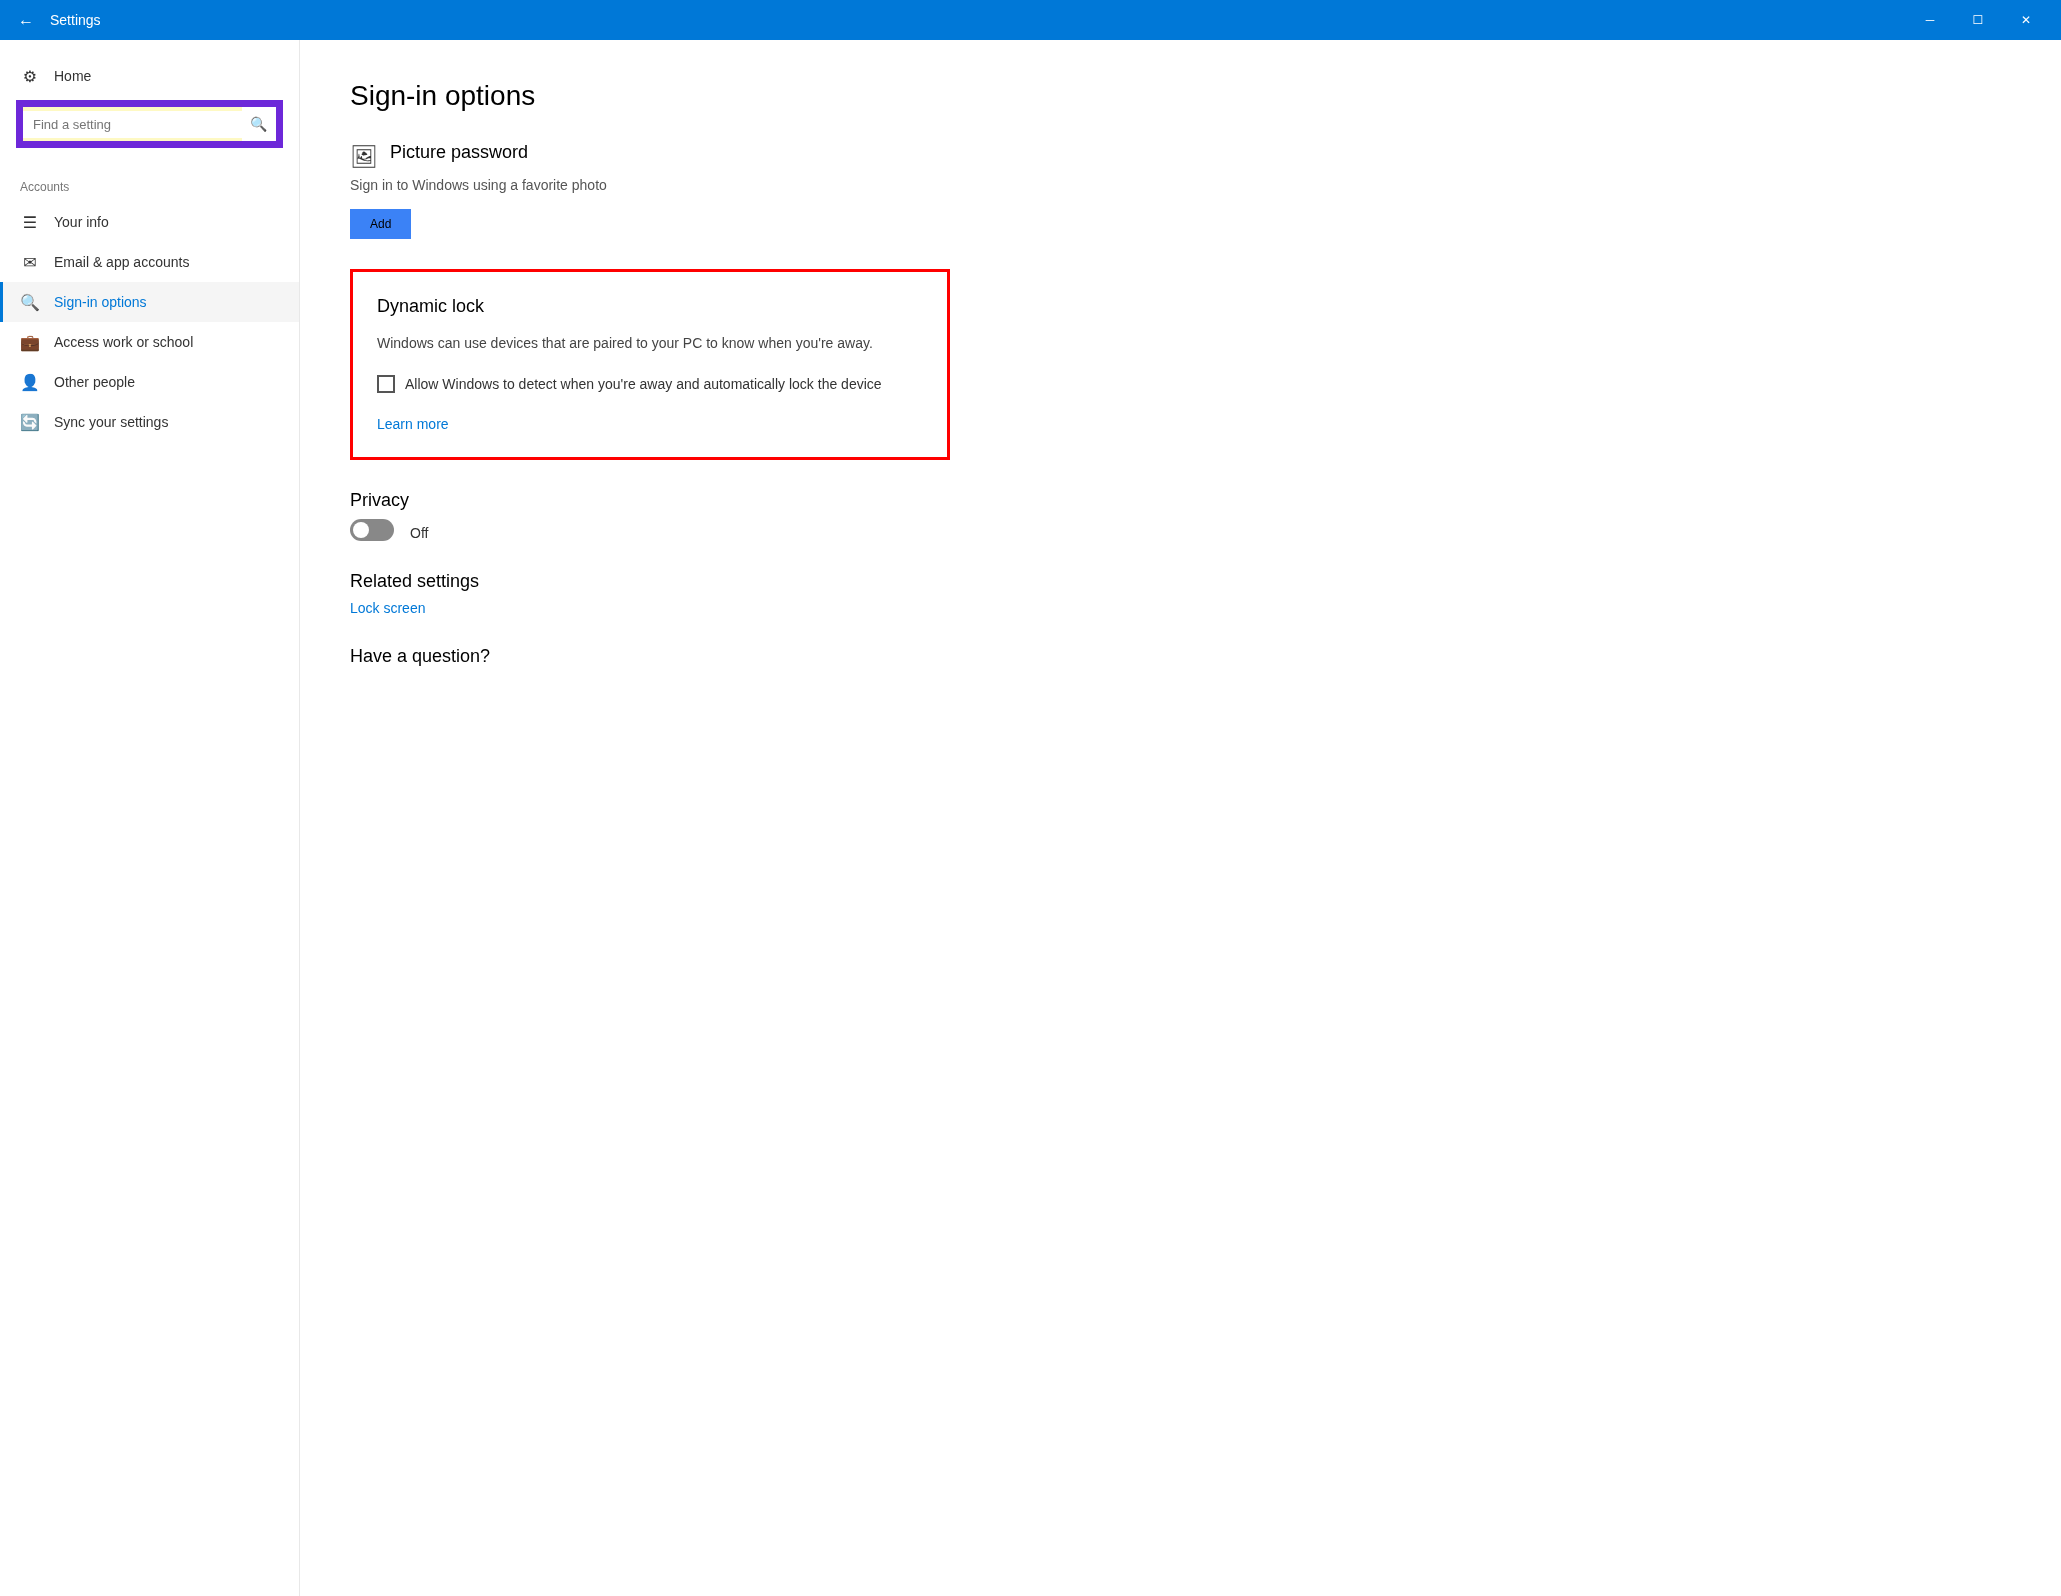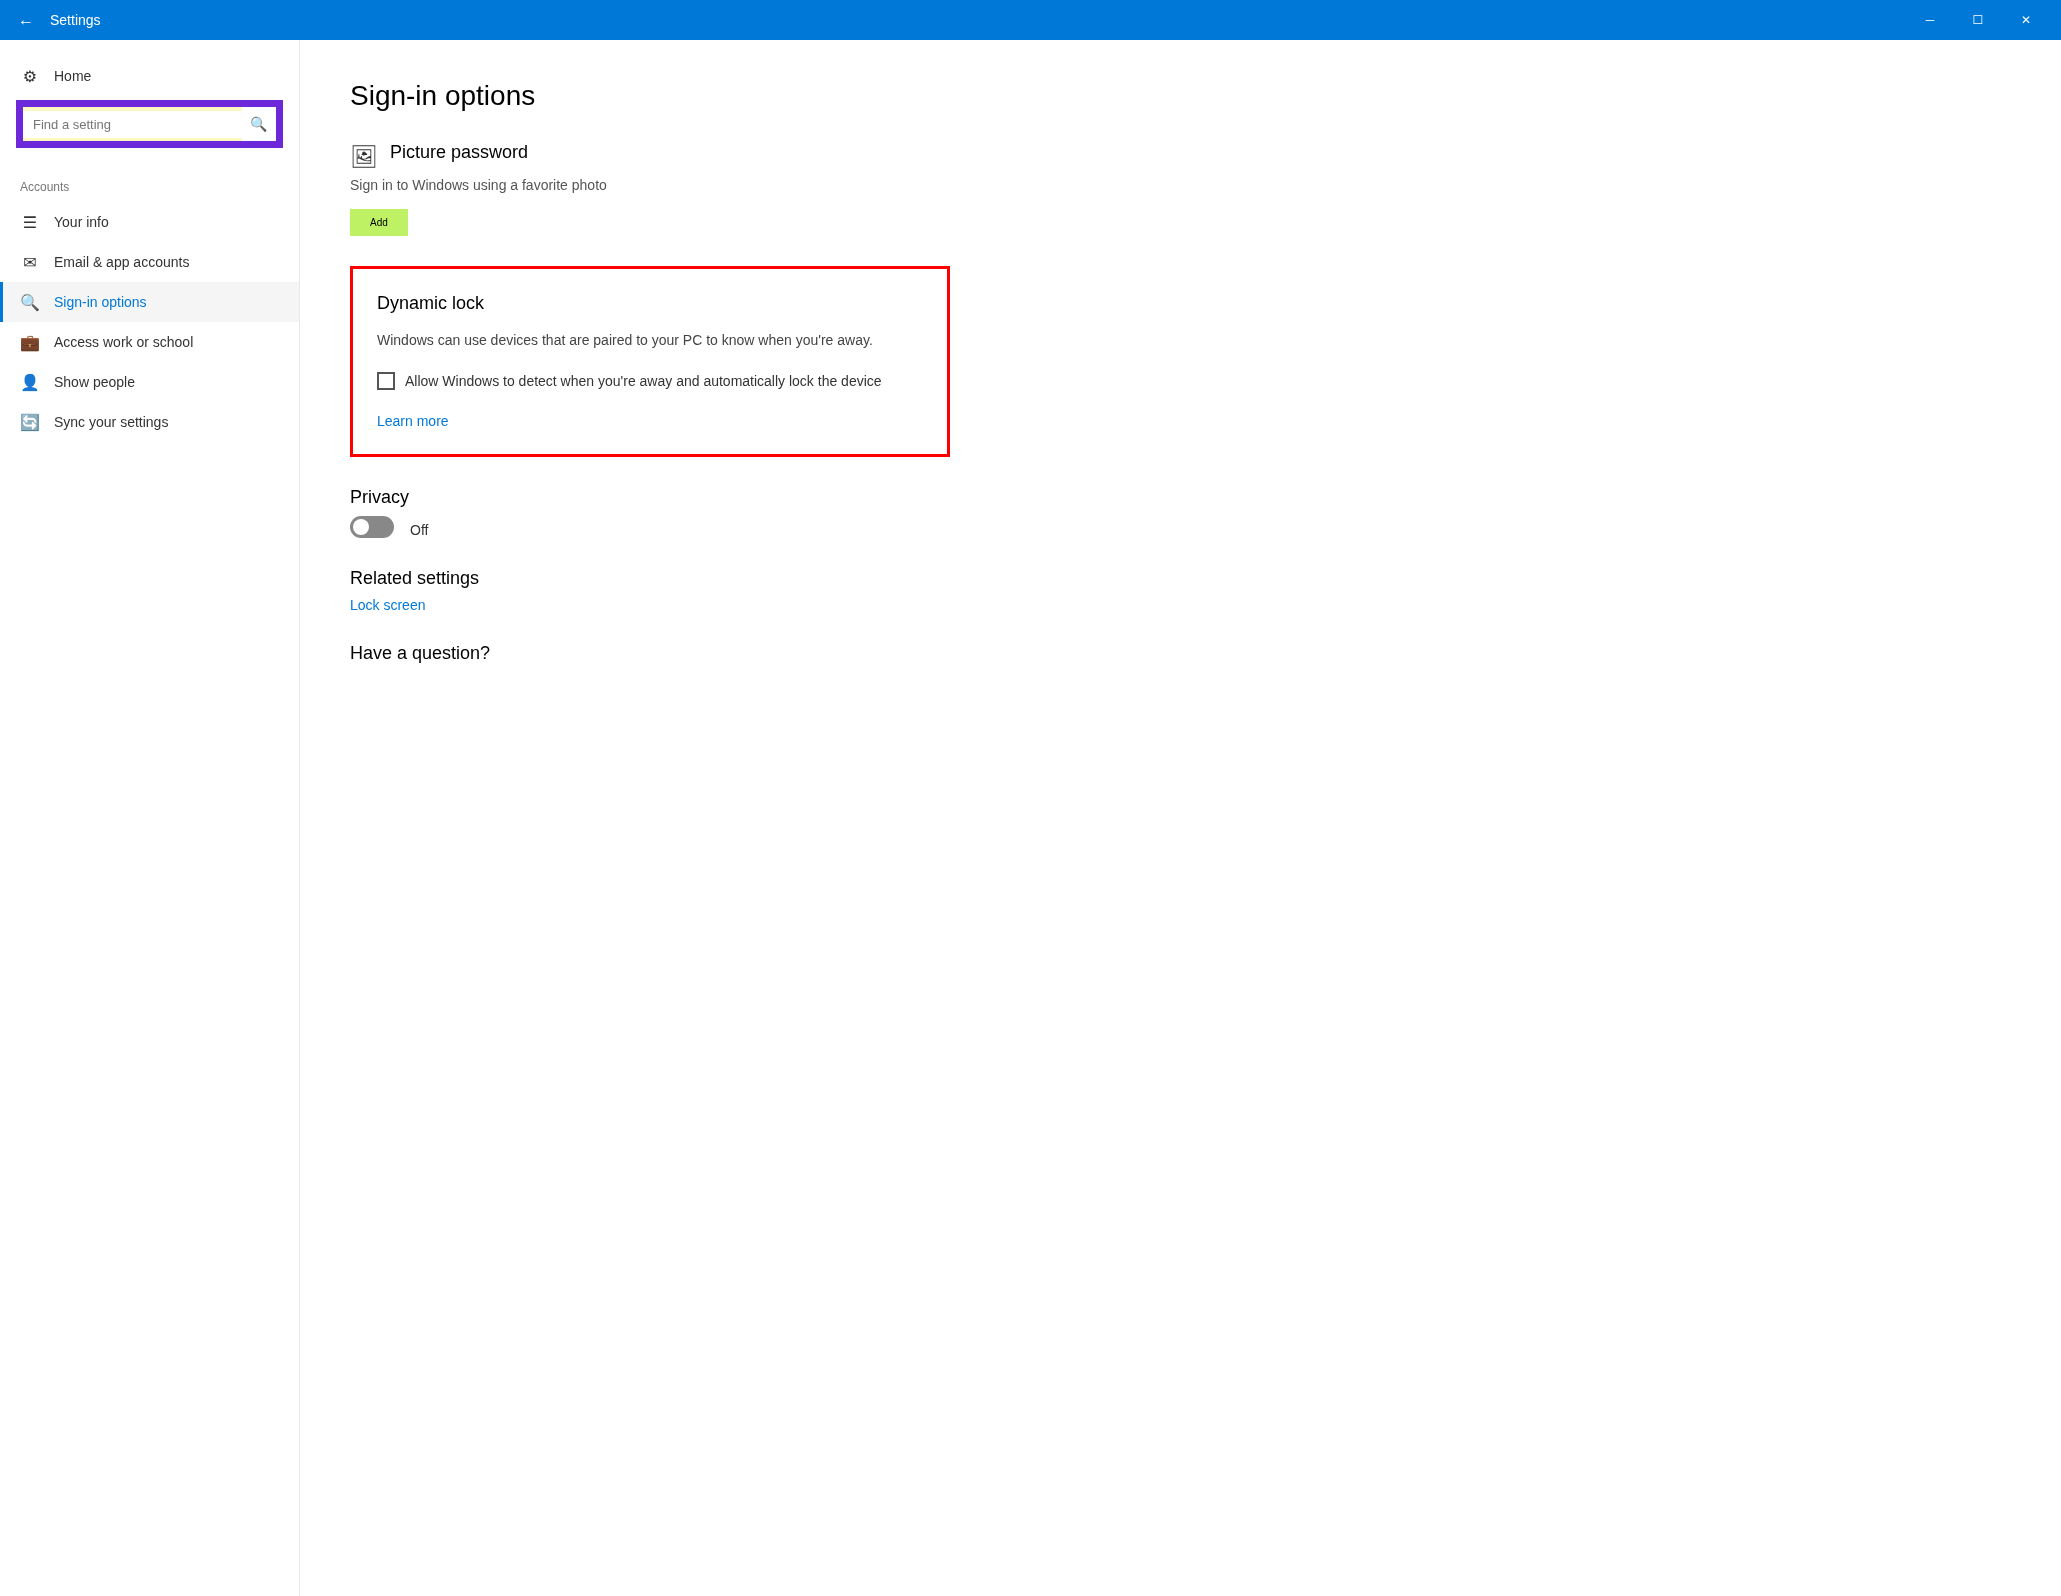--- a/index.html
+++ b/index.html
@@ -127,24 +127,24 @@
       margin-bottom: 8px;
     }
 
     .section-subtitle {
       font-size: 14px;
       color: #555;
       margin-bottom: 16px;
     }
 
     .add-button {
-      background: #bef264;
+      background: #3b82f6;
       border: none;
       padding: 8px 20px;
-      font-size: 10px;
+      font-size: 12px;
       font-family: inherit;
       cursor: pointer;
       color: #000;
       margin-bottom: 30px;
     }
 
     
     .dynamic-lock-box {
       border: 3px solid red;
       padding: 24px;
@@ -308,21 +308,21 @@
     <div class="sidebar-item active">
       <span class="sidebar-icon">🔍</span>
       <span>Sign-in options</span>
     </div>
     <div class="sidebar-item">
       <span class="sidebar-icon">💼</span>
       <span>Access work or school</span>
     </div>
     <div class="sidebar-item">
       <span class="sidebar-icon">👤</span>
-      <span>Show people</span>
+      <span>Other people</span>
     </div>
     <div class="sidebar-item">
       <span class="sidebar-icon">🔄</span>
       <span>Sync your settings</span>
     </div>
   </div>
 
   <div class="main-content">
     <h1 class="page-title">Sign-in options</h1>
 

